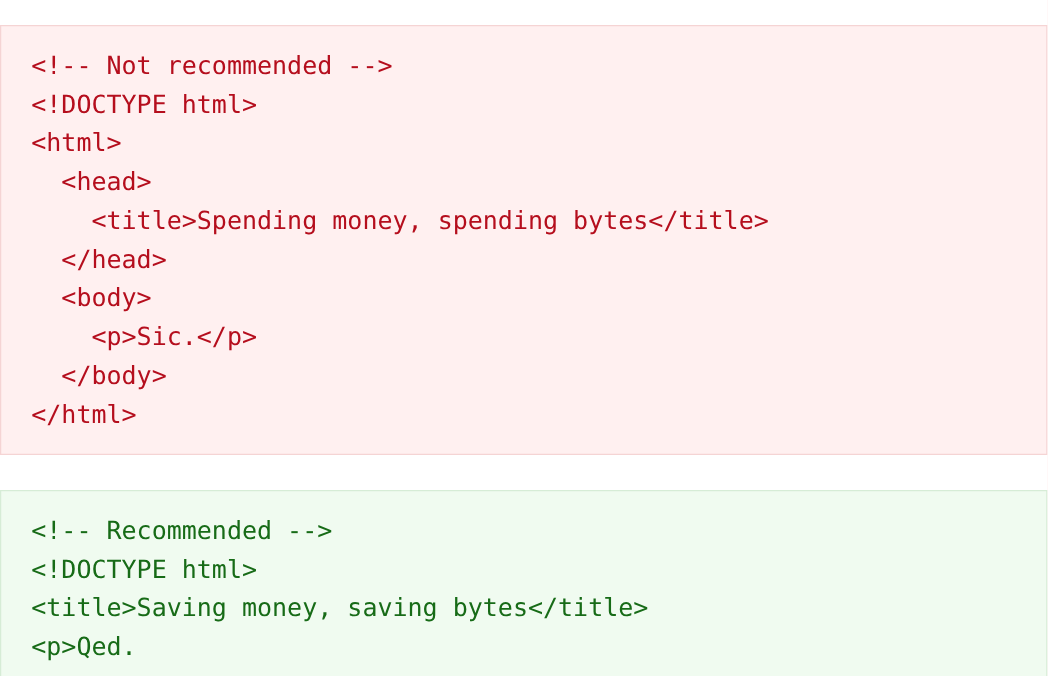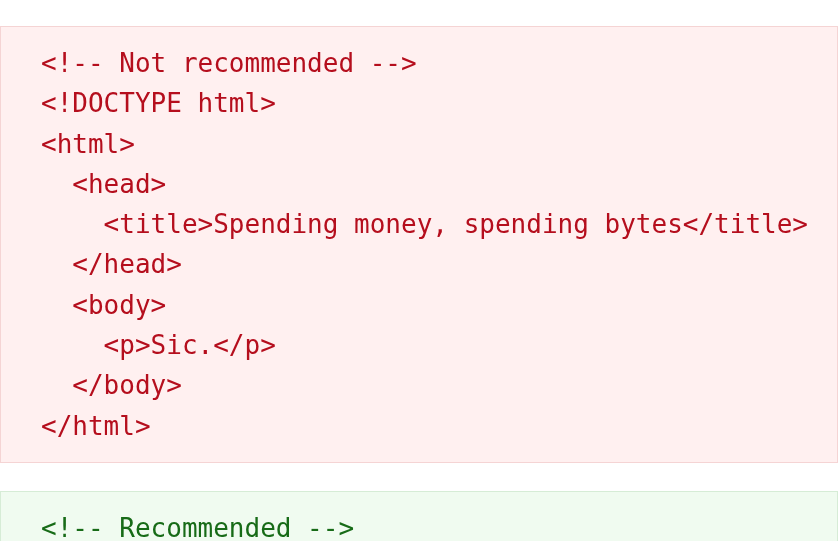--- a/index.html
+++ b/index.html
@@ -4,22 +4,22 @@
 <style>
   * { box-sizing: border-box; }
   body {
     margin: 0;
     padding: 0;
     background: #ffffff;
     width: 838px;
     font-family: "Courier New", Courier, monospace;
   }
   .code-block {
-    padding: 16px 40px;
-    font-size: 26px;
+    padding: 16px 24px;
+    font-size: 20px;
     line-height: 1.55;
     white-space: pre;
     border: 1px solid transparent;
   }
   .bad {
     background: #fff0f0;
     color: #b50e1d;
     border-color: #f5d4d4;
     margin-bottom: 28px;
   }

